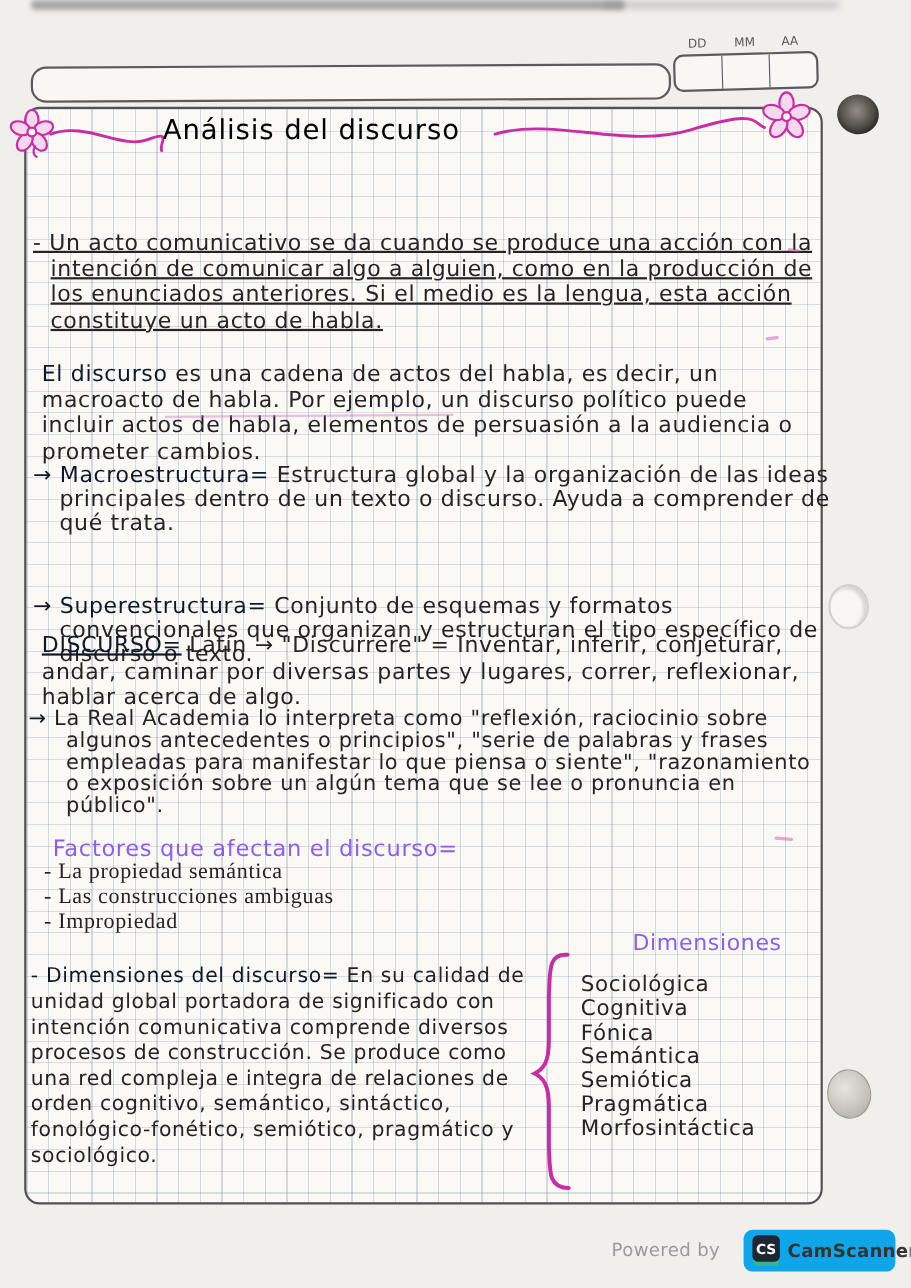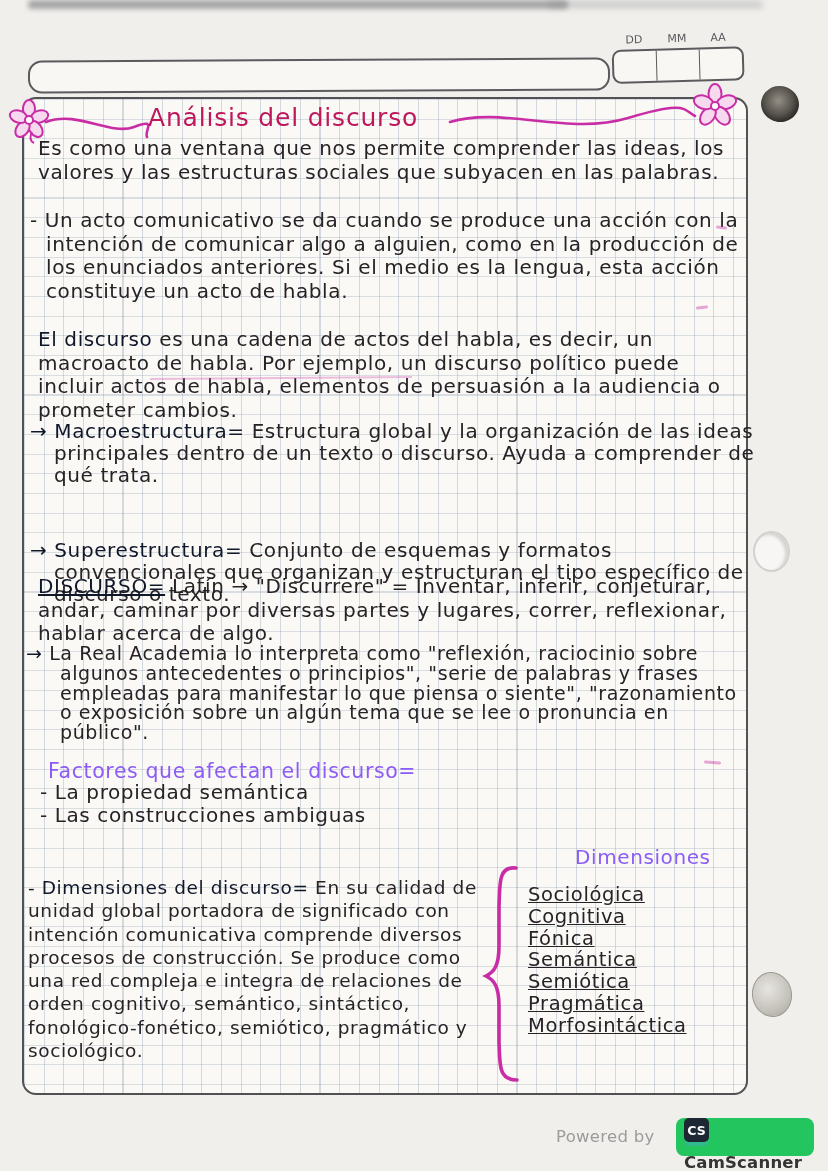--- a/index.html
+++ b/index.html
@@ -21,46 +21,46 @@
   .date-cell{flex:1;} .date-cell + .date-cell{border-left:1.5px solid #5b5b5e;}
   
   .main-box{position:absolute;left:22px;top:97px;width:722px;height:994px;
             border:2px solid #525254;border-radius:14px;background-color:#faf9f6;
             background-image:
               repeating-linear-gradient(90deg, rgba(122,142,164,.30) 0, rgba(122,142,164,.30) 1px, transparent 1px, transparent 19.7px),
               repeating-linear-gradient(180deg, rgba(122,142,164,.26) 0, rgba(122,142,164,.26) 1px, transparent 1px, transparent 19.7px);}
   
   .hw{position:absolute;color:#272225;font-size:20px;line-height:23.6px;letter-spacing:.6px;}
   .pink{color:#0f172a;}
-  .note-title{position:absolute;left:148px;top:103px;font-size:25px;letter-spacing:.8px;color:#be185d;font-weight:500;}
+  .note-title{position:absolute;left:148px;top:103px;font-size:25px;letter-spacing:.8px;color:#000000;font-weight:500;}
   .squiggle{position:absolute;}
-  .hang{text-indent:-16px;padding-left:16px;}
+  .hang{text-indent:-16px;padding-left:16px;text-decoration:underline;}
   .def{line-height:22.2px;text-indent:-24px;padding-left:24px;}
   .rae{font-size:19px;line-height:19.8px;text-indent:-34px;padding-left:16px;}
   .heading-pink{position:absolute;color:#8b5cf6;font-size:20.5px;letter-spacing:.6px;margin-left:12px;}
-  .list-line{letter-spacing:.6px;}
+  .list-line{letter-spacing:.6px;font-family:Liberation Serif, serif;}
   .fact-list div{line-height:22.8px;}
-  .dim-list div{line-height:21.8px;text-decoration:underline;}
+  .dim-list div{line-height:21.8px;}
   .underline-mark{position:absolute;left:150px;top:377px;width:262px;height:2px;background:rgba(212,92,182,.38);transform:rotate(-.4deg);}
   .speck{position:absolute;background:rgba(203,62,172,.45);border-radius:2px;}
   .sp1{left:716px;top:226px;width:11px;height:3px;transform:rotate(8deg);}
   .sp2{left:696px;top:306px;width:12px;height:3px;transform:rotate(-6deg);}
   .sp3{left:704px;top:761px;width:17px;height:3px;transform:rotate(4deg);}
   
   .hole{position:absolute;border-radius:50%;}
   .hole1{left:761px;top:86px;width:38px;height:36px;transform:rotate(10deg);
          background:radial-gradient(circle at 45% 42%, #948e86 0%, #56524c 48%, #24221f 78%);}
   .hole2{left:753px;top:531px;width:33px;height:37px;background:#f7f6f4;border:2px solid #d2d1ce;
          box-shadow:inset -3px 2px 3px rgba(0,0,0,.14);}
   .hole3{left:752px;top:972px;width:38px;height:43px;transform:rotate(-10deg);border:1px solid #9d9a92;
          background:radial-gradient(circle at 42% 36%, #e7e5e0 0%, #c4c1bb 62%, #a8a59f 100%);}
   
   .powered{position:absolute;left:556px;top:1127px;font-size:16.5px;color:#9b9b9b;letter-spacing:.3px;}
-  .cs-badge{position:absolute;left:676px;top:1118px;width:138px;height:38px;background:#22c55e;
-            border-radius:8px;display:flex;gap:7px;padding-left:8px;box-sizing:border-box;flex-direction:column;}
+  .cs-badge{position:absolute;left:676px;top:1118px;width:138px;height:38px;background:#0ea5e9;
+            border-radius:8px;display:flex;align-items:center;gap:7px;padding-left:8px;box-sizing:border-box;}
   .cs-icon{position:relative;width:25px;height:28px;flex:0 0 auto;}
   .cs-green{position:absolute;bottom:0;left:1px;width:23px;height:12px;background:#33b98e;border-radius:4px;}
   .cs-dark{position:absolute;top:0;left:0;width:25px;height:24px;background:#1d2733;border-radius:5px;
            color:#fff;font-size:12.5px;font-weight:bold;display:flex;align-items:center;justify-content:center;}
   .cs-brand{font-size:16.5px;color:#343434;font-weight:600;letter-spacing:.2px;}
 </style>
 </head>
 <body>
 
 <div class="page">
@@ -122,21 +122,20 @@
       <g transform="rotate(216 23 24)">
           <ellipse cx="23" cy="12" rx="6.5" ry="10"></ellipse>
         </g>
       <g transform="rotate(288 23 24)">
           <ellipse cx="23" cy="12" rx="6.5" ry="10"></ellipse>
         </g>
       <circle cx="23" cy="24" r="4" fill="#fff"></circle>
     </g>
   </svg>
 
-  <div class="hw" style="left:38px;top:137px;width:702px;">Es como una ventana que nos permite comprender las ideas, los valores y las estructuras sociales que subyacen en las palabras.</div>
 
   <div class="hw hang" style="left:30px;top:209px;width:712px;">- Un acto comunicativo se da cuando se produce una acción con la intención de comunicar algo a alguien, como en la producción de los enunciados anteriores. Si el medio es la lengua, esta acción constituye un acto de habla.</div>
 
   <div class="hw" style="left:38px;top:328px;width:700px;">
     <span class="pink">El discurso</span><span> es una cadena de actos del habla, es decir, un macroacto de habla. Por ejemplo, un discurso político puede incluir actos de habla, elementos de persuasión a la audiencia o prometer cambios.</span>
   </div>
   <div class="underline-mark"></div>
 
   <div class="hw def" style="left:30px;top:420px;width:708px;">
     <span class="pink">→</span>
@@ -154,20 +153,21 @@
 
   <div class="hw rae" style="left:44px;top:644px;width:690px;">
     <span class="pink">→</span><span> La Real Academia lo interpreta como "reflexión, raciocinio sobre algunos antecedentes o principios", "serie de palabras y frases empleadas para manifestar lo que piensa o siente", "razonamiento o exposición sobre un algún tema que se lee o pronuncia en público".</span>
   </div>
 
   <div class="heading-pink" style="left:36px;top:759px;">Factores que afectan el discurso=</div>
 
   <div class="hw fact-list" style="left:40px;top:781px;width:430px;">
     <div class="list-line">- La propiedad semántica</div>
     <div class="list-line">- Las construcciones ambiguas</div>
+    <div class="list-line">- Impropiedad</div>
   </div>
 
   <div class="heading-pink" style="left:563px;top:845px;font-size:20px;">Dimensiones</div>
 
   <div class="hw" style="left:28px;top:876px;width:474px;font-size:18.5px;line-height:23.3px;">
     <span class="pink">- Dimensiones del discurso=</span><span> En su calidad de unidad global portadora de significado con intención comunicativa comprende diversos procesos de construcción. Se produce como una red compleja e integra de relaciones de orden cognitivo, semántico, sintáctico, fonológico-fonético, semiótico, pragmático y sociológico.</span>
   </div>
 
   <svg class="squiggle" style="left:478px;top:862px;" width="46" height="224" viewBox="0 0 46 224">
     <path d="M38 6 C20 4 22 22 21 44 L21 84 C21 104 16 110 8 114 C16 118 21 124 21 144 L21 180 C22 202 20 218 39 218" stroke="#c92da6" stroke-width="3.6" fill="none" stroke-linecap="round"></path>

